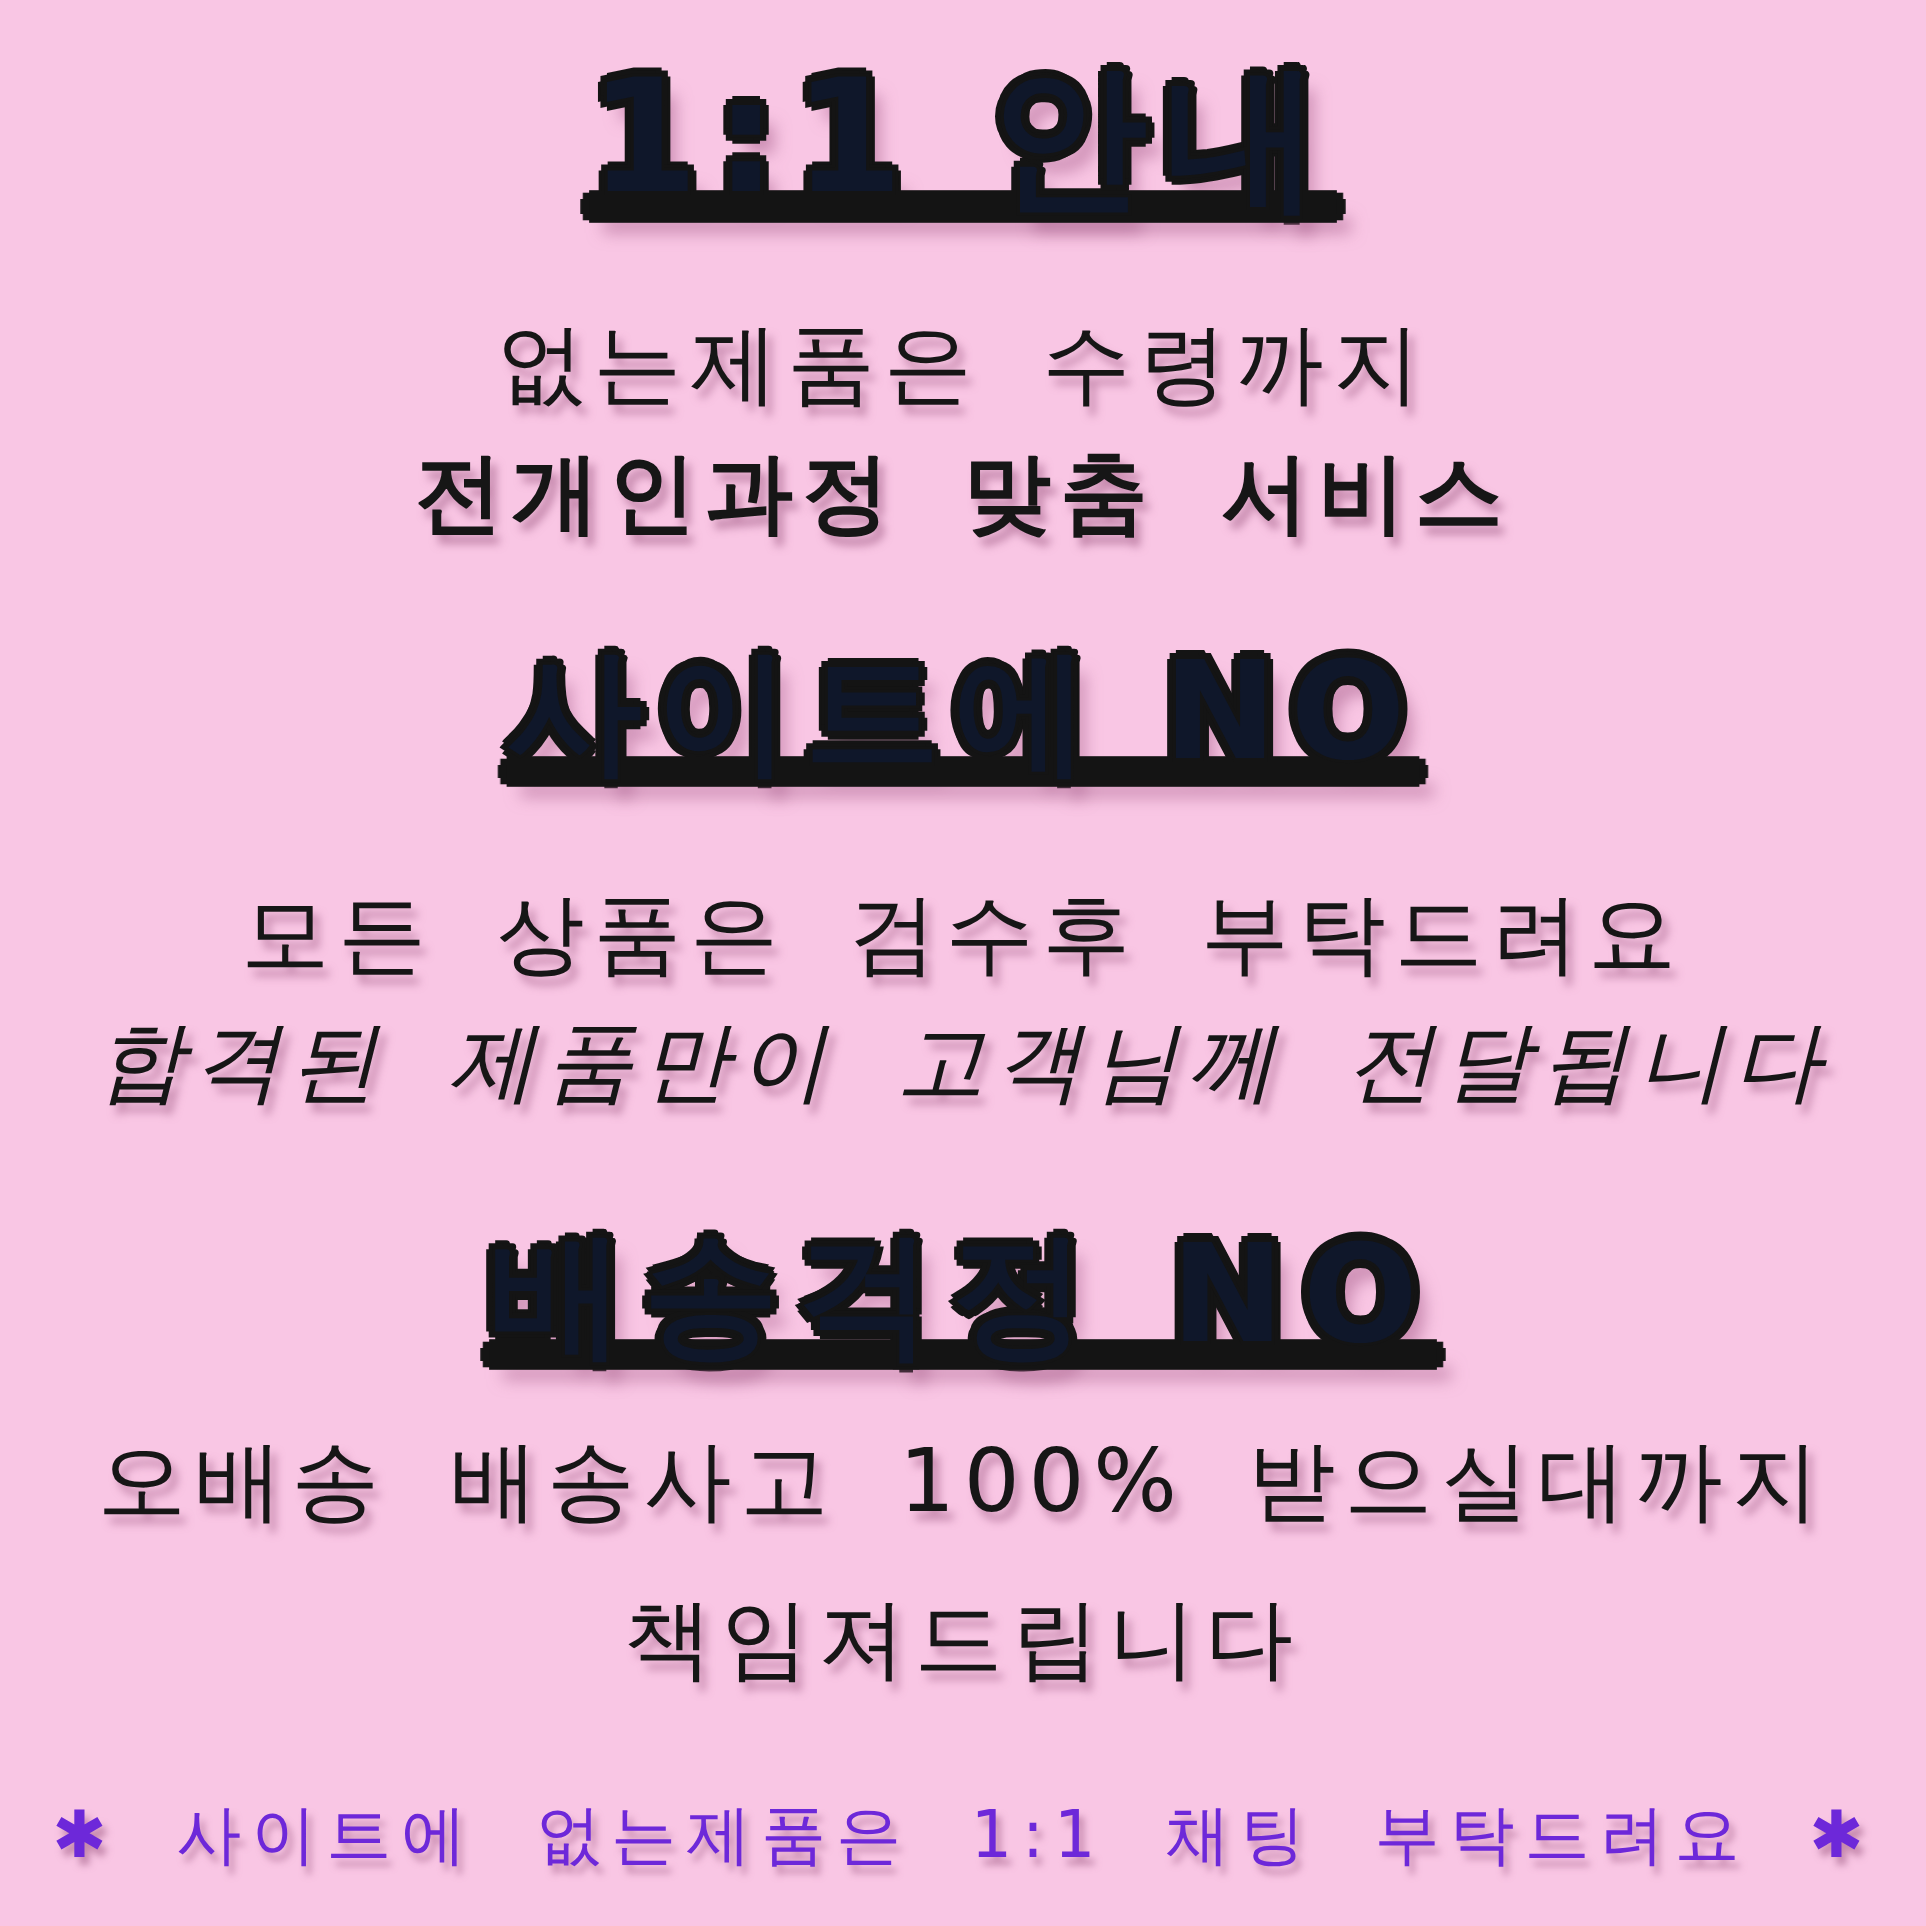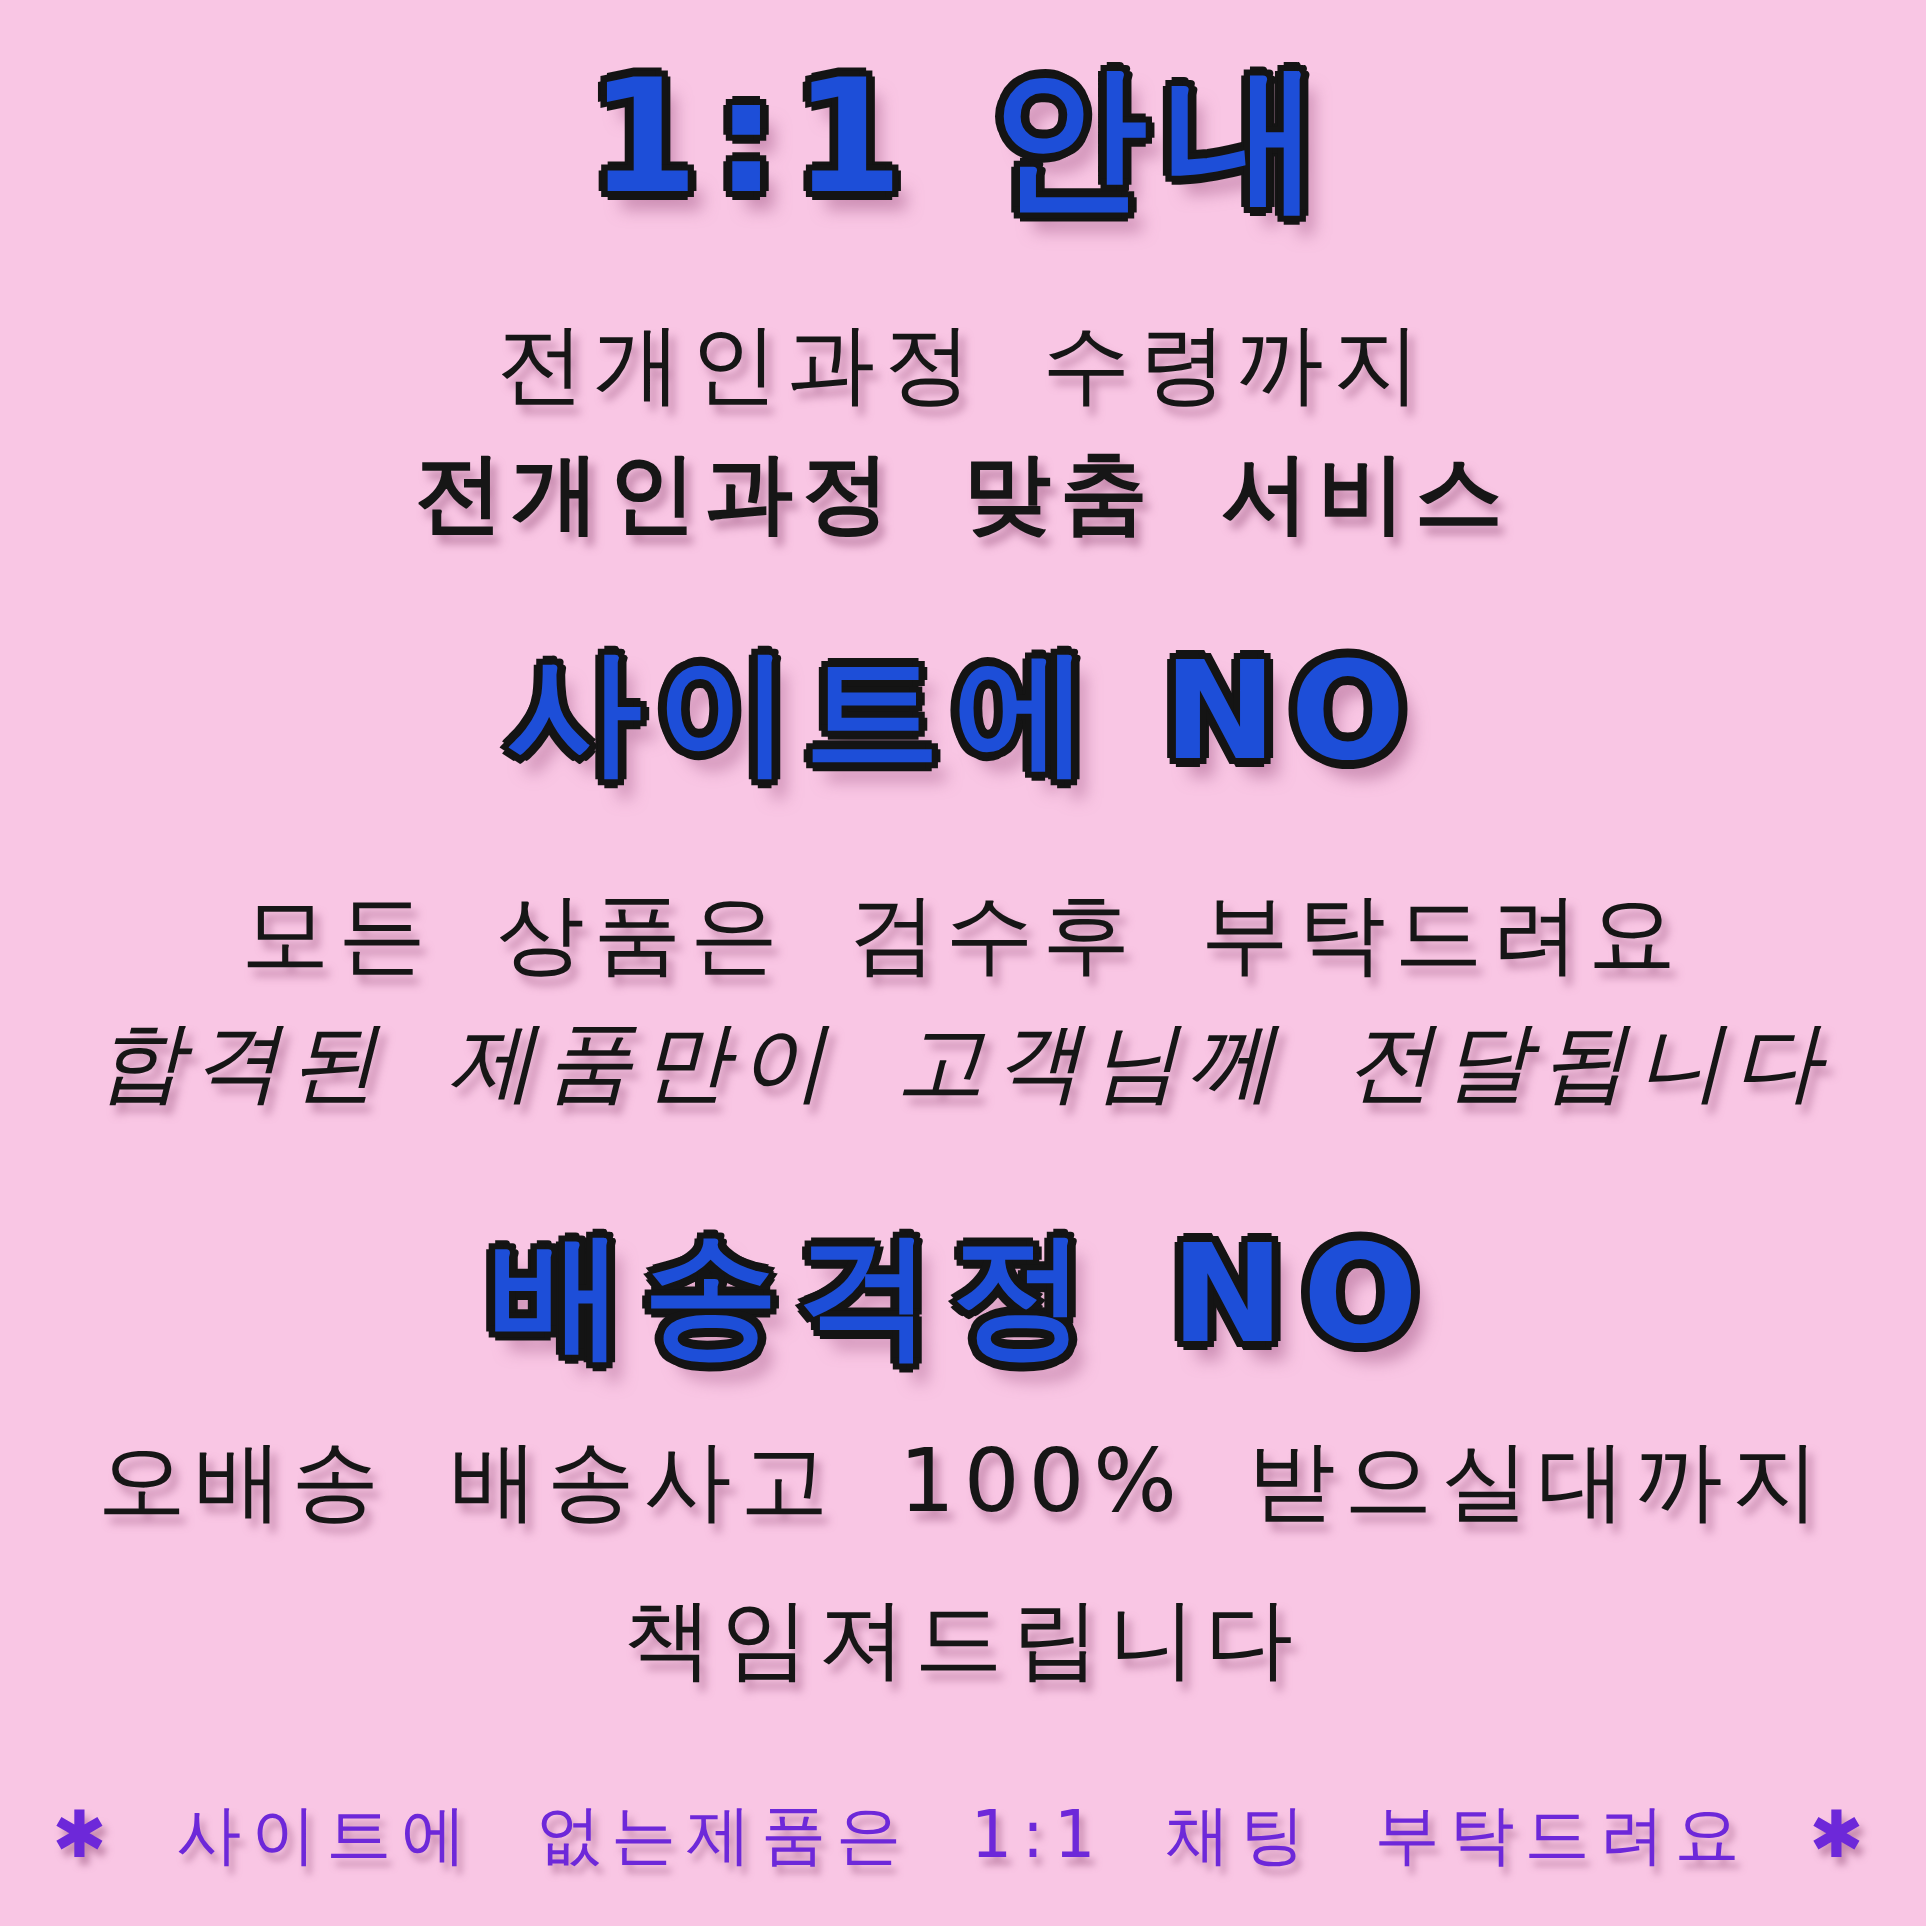--- a/index.html
+++ b/index.html
@@ -16,34 +16,35 @@
   }
   .block {
     position: absolute;
     left: 0;
     width: 1926px;
     text-align: center;
     white-space: nowrap;
   }
   
   .bubble {
-    color: #1d4ed8;
+    color: #0f172a;
     font-weight: bold;
     -webkit-text-stroke: 6.3px #141414;
     paint-order: stroke fill;
     text-shadow:
       -6.3px -6.3px 0 #141414,
        6.3px -6.3px 0 #141414,
       -6.3px  6.3px 0 #141414,
        6.3px  6.3px 0 #141414,
       -8.8px   0   0 #141414,
        8.8px   0   0 #141414,
         0   -8.8px 0 #141414,
         0    8.8px 0 #141414,
        14px  19px 16.3px rgba(166, 94, 138, 0.55);
+    text-decoration: underline;
   }
   .title {
     top: 33px;
     font-size: 157px;
     letter-spacing: 16.3px;
   }
   .heading-2 {
     top: 622px;
     font-size: 135px;
     letter-spacing: 14px;
@@ -74,21 +75,21 @@
     letter-spacing: 10px;
     word-spacing: 29px;
     text-shadow: 5px 7.5px 7.5px rgba(164, 96, 136, 0.6);
   }
 </style>
 </head>
 <body>
 
 <div class="block bubble title">1:1 안내</div>
 
-<div class="block body-line line-1">전개인과정 수령까지</div>
+<div class="block body-line line-1">없는제품은 수령까지</div>
 
 <div class="block body-line line-2">전개인과정 맞춤 서비스</div>
 
 <div class="block bubble heading-2">사이트에 NO</div>
 
 <div class="block body-line line-3">모든 상품은 검수후 부탁드려요</div>
 
 <div class="block body-line line-4">합격된 제품만이 고객님께 전달됩니다</div>
 
 <div class="block bubble heading-3">배송걱정 NO</div>

